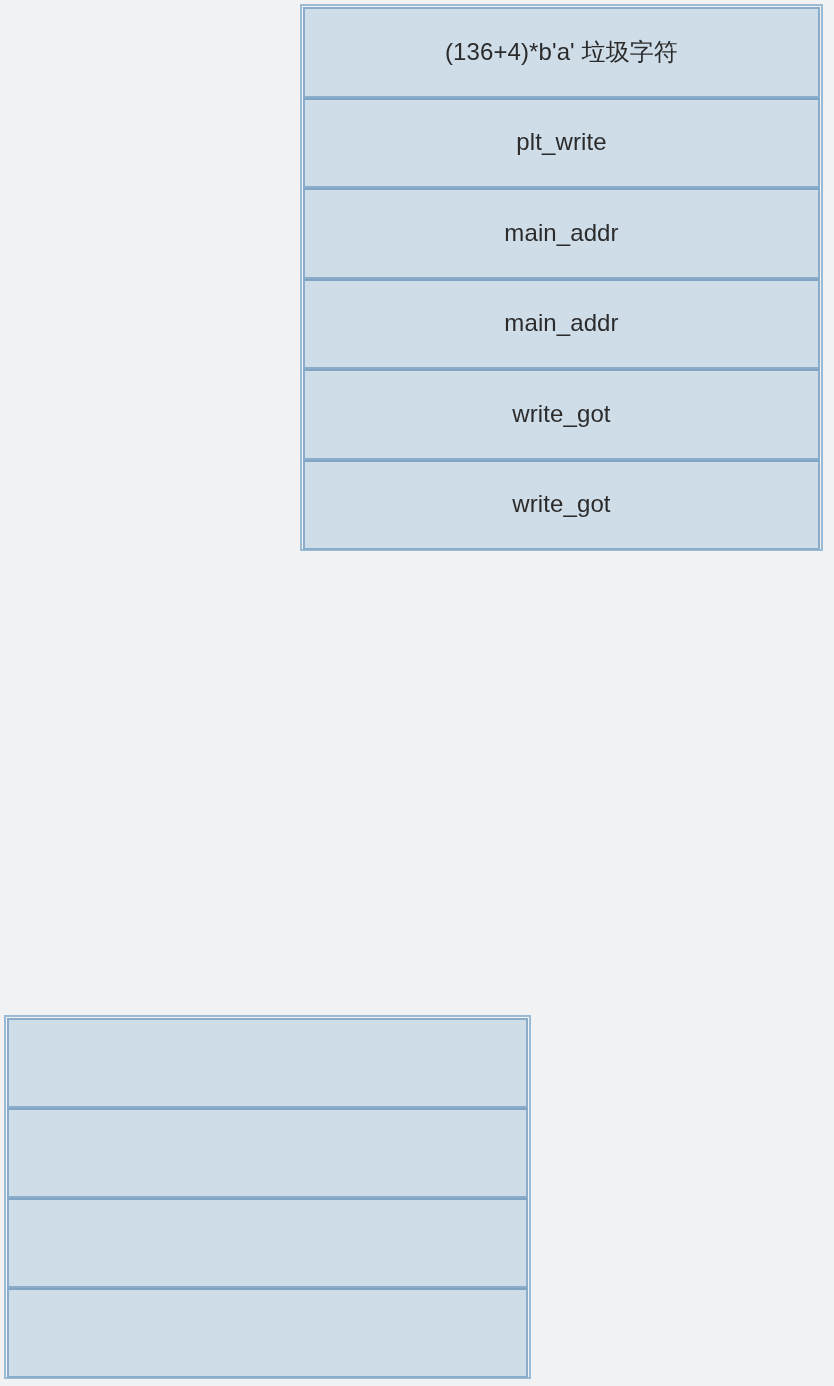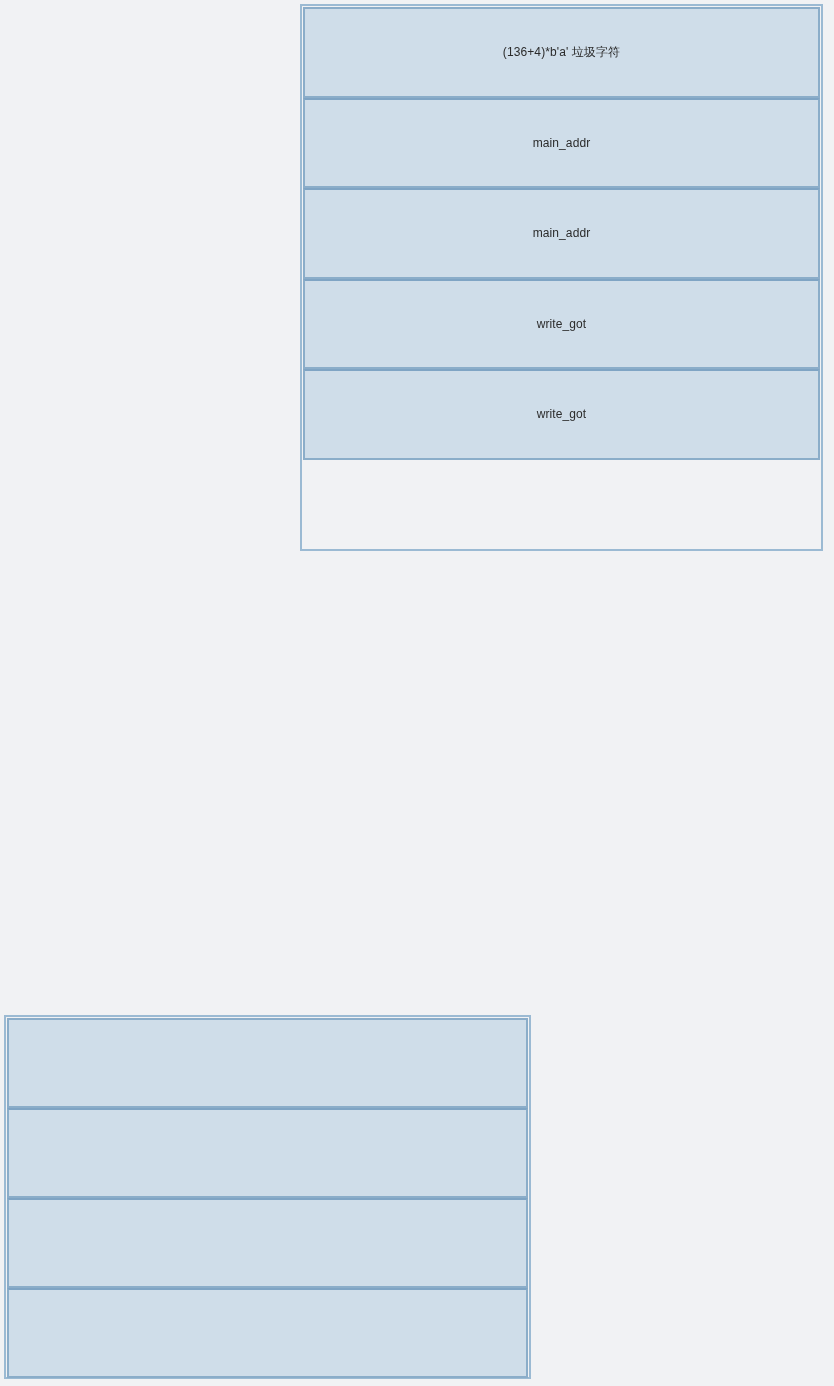--- a/index.html
+++ b/index.html
@@ -25,21 +25,21 @@
     padding: 1px;
   }
   .stack-cell {
     box-sizing: border-box;
     background: #cfdde9;
     border: 2px solid #8badc9;
     display: flex;
     align-items: center;
     justify-content: center;
     color: #2b2b2b;
-    font-size: 12px;
+    font-size: 24px;
     line-height: 1.2;
     letter-spacing: 0.1px;
     white-space: nowrap;
   }
   .stack-cell + .stack-cell {
     border-top-color: #7fa4c4;
   }
 
   
   #stack-top {
@@ -61,20 +61,21 @@
   }
   #stack-bottom .stack-cell {
     height: 90px;
   }
 </style>
 </head>
 <body>
 
 <div class="stack" id="stack-top">
   <div class="stack-cell">(136+4)*b'a' 垃圾字符</div>
+  <div class="stack-cell">plt_write</div>
   <div class="stack-cell">main_addr</div>
   <div class="stack-cell">main_addr</div>
   <div class="stack-cell">write_got</div>
   <div class="stack-cell">write_got</div>
 </div>
 
 <div class="stack" id="stack-bottom">
   <div class="stack-cell"></div>
   <div class="stack-cell"></div>
   <div class="stack-cell"></div>

